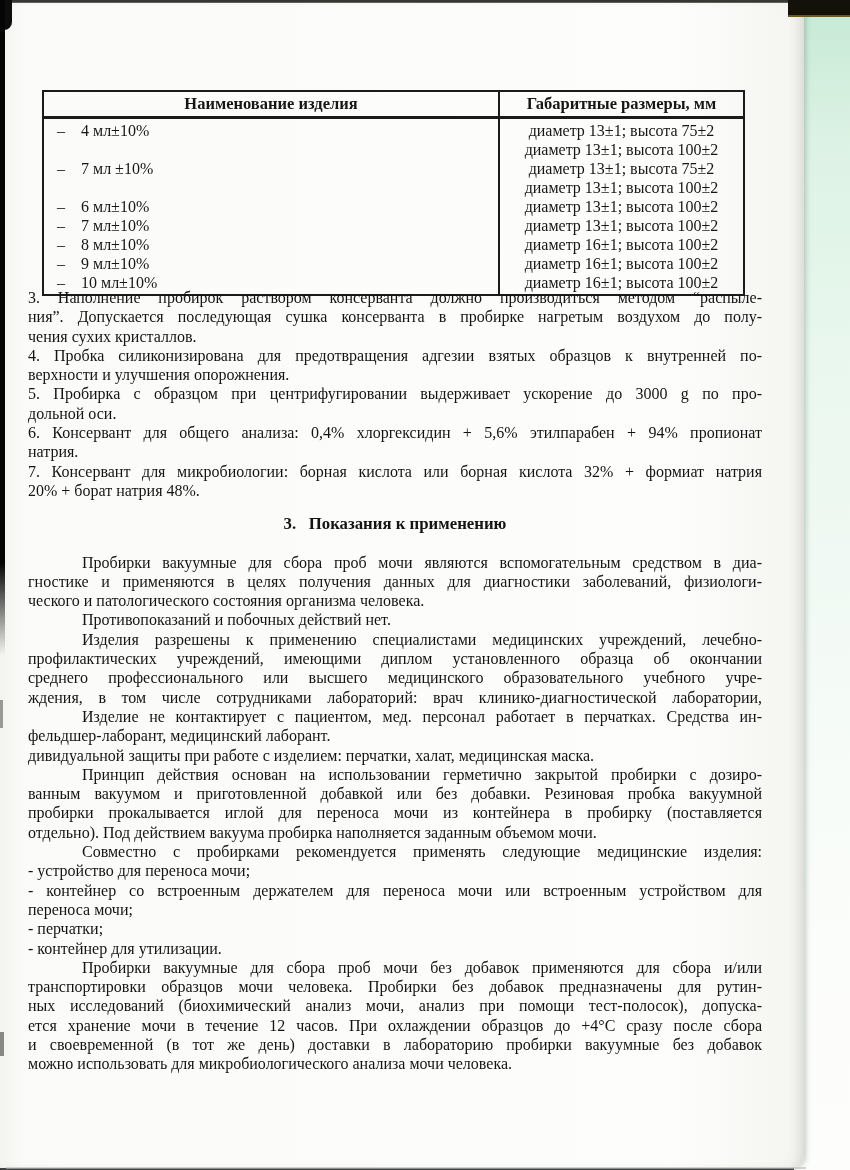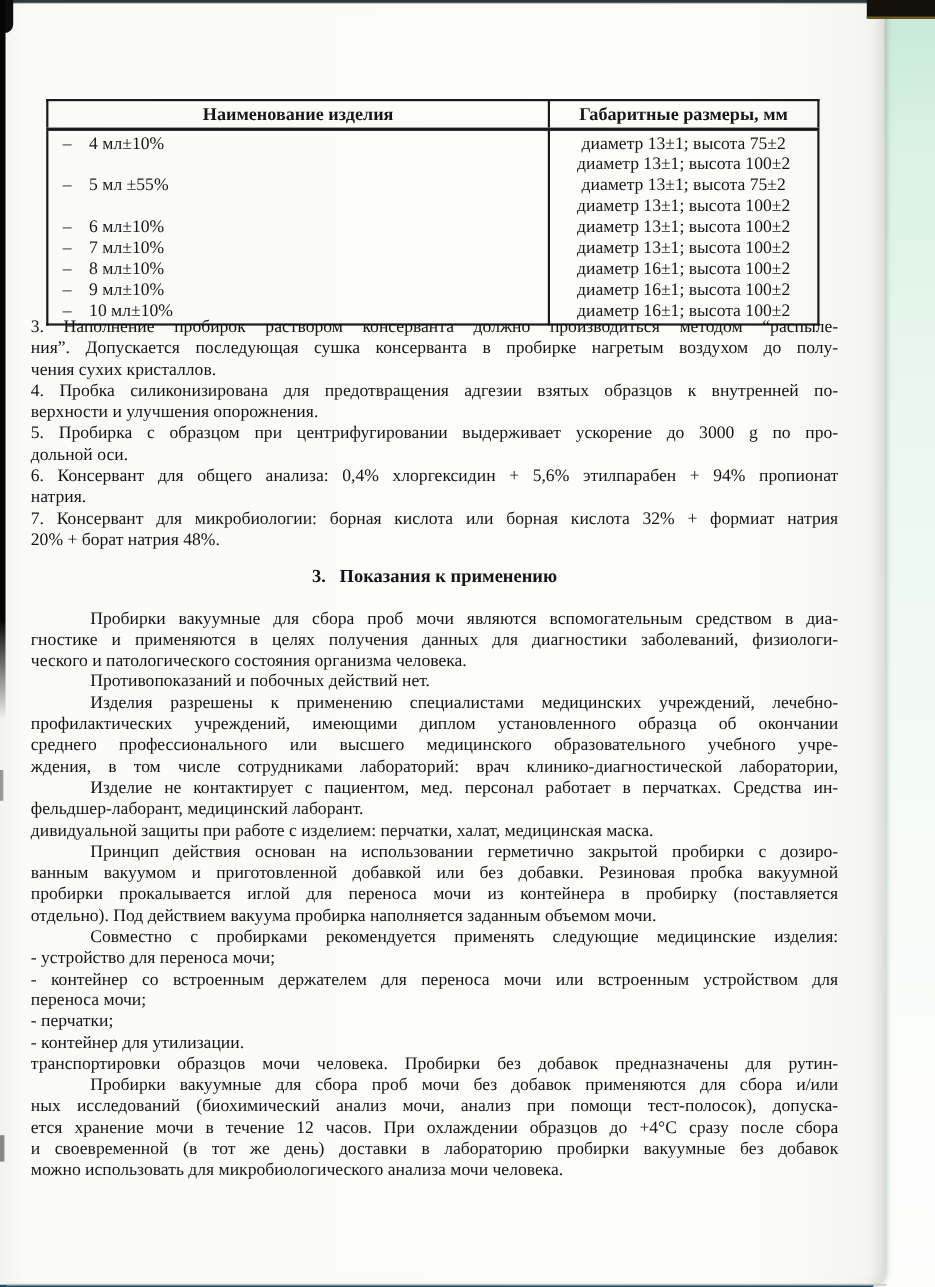--- a/index.html
+++ b/index.html
@@ -1,18 +1,18 @@
 <!DOCTYPE html>
 <html><head>
 <meta charset="utf-8">
 <style>
   html,body { margin:0; padding:0; background:#e9efe9; }
   .page {
     position:relative; width:850px; height:1170px; overflow:hidden;
-    background:#0c4a6e; font-family:"Liberation Serif", serif; color:#161616;
+    background:#404040; font-family:"Liberation Serif", serif; color:#161616;
   }
   
   .green-bg {
     position:absolute; right:0; top:0; width:56px; height:100%;
     background:linear-gradient(180deg,#c6e9d5 0%,#dcf2e4 12%,#e9f7ee 30%,#f3faf5 55%,#fbfdfb 80%,#fdfdfc 100%);
   }
   
   .paper {
     position:absolute; left:0; top:2px; width:804px; height:1166px;
     background:linear-gradient(90deg,#f3f3ef 0px,#fbfbf9 24px,#fdfdfb 84%,#f4f5f1 100%);
@@ -70,21 +70,21 @@
         <tr>
           <th class="col-products">Наименование изделия</th>
           <th class="col-dimensions">Габаритные размеры, мм</th>
         </tr>
       </thead>
       <tbody>
         <tr>
           <td class="col-products" id="tcol-left">
               <div class="tline">–    4 мл±10%</div>
               <div class="tline"></div>
-              <div class="tline">–    5 мл ±55%</div>
+              <div class="tline">–    7 мл ±10%</div>
               <div class="tline"></div>
               <div class="tline">–    6 мл±10%</div>
               <div class="tline">–    7 мл±10%</div>
               <div class="tline">–    8 мл±10%</div>
               <div class="tline">–    9 мл±10%</div>
               <div class="tline">–    10 мл±10%</div>
             </td>
           <td class="col-dimensions" id="tcol-right">
               <div class="tline">диаметр 13±1; высота 75±2</div>
               <div class="tline">диаметр 13±1; высота 100±2</div>
@@ -127,22 +127,22 @@
         <div class="line jl indent">Принцип действия основан на использовании герметично закрытой пробирки с дозиро-</div>
         <div class="line jl">ванным вакуумом и приготовленной добавкой или без добавки. Резиновая пробка вакуумной</div>
         <div class="line jl">пробирки прокалывается иглой для переноса мочи из контейнера в пробирку (поставляется</div>
         <div class="line">отдельно). Под действием вакуума пробирка наполняется заданным объемом мочи.</div>
         <div class="line jl indent">Совместно с пробирками рекомендуется применять следующие медицинские изделия:</div>
         <div class="line">- устройство для переноса мочи;</div>
         <div class="line jl">- контейнер со встроенным держателем для переноса мочи или встроенным устройством для</div>
         <div class="line">переноса мочи;</div>
         <div class="line">- перчатки;</div>
         <div class="line">- контейнер для утилизации.</div>
+        <div class="line jl indent">Пробирки вакуумные для сбора проб мочи без добавок применяются для сбора и/или</div>
         <div class="line jl">транспортировки образцов мочи человека. Пробирки без добавок предназначены для рутин-</div>
-        <div class="line jl indent">Пробирки вакуумные для сбора проб мочи без добавок применяются для сбора и/или</div>
         <div class="line jl">ных исследований (биохимический анализ мочи, анализ при помощи тест-полосок), допуска-</div>
         <div class="line jl">ется хранение мочи в течение 12 часов. При охлаждении образцов до +4°С сразу после сбора</div>
         <div class="line jl">и своевременной (в тот же день) доставки в лабораторию пробирки вакуумные без добавок</div>
         <div class="line">можно использовать для микробиологического анализа мочи человека.</div>
       </div>
   </div>
 
   <div class="top-line"></div>
   <div class="tr-black"></div>
   <div class="tl-blob"></div>

